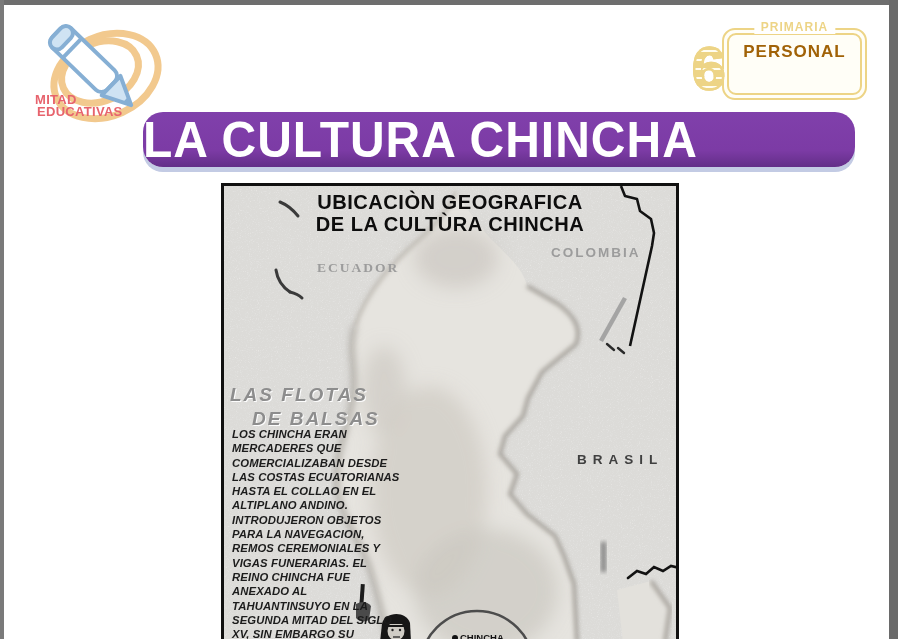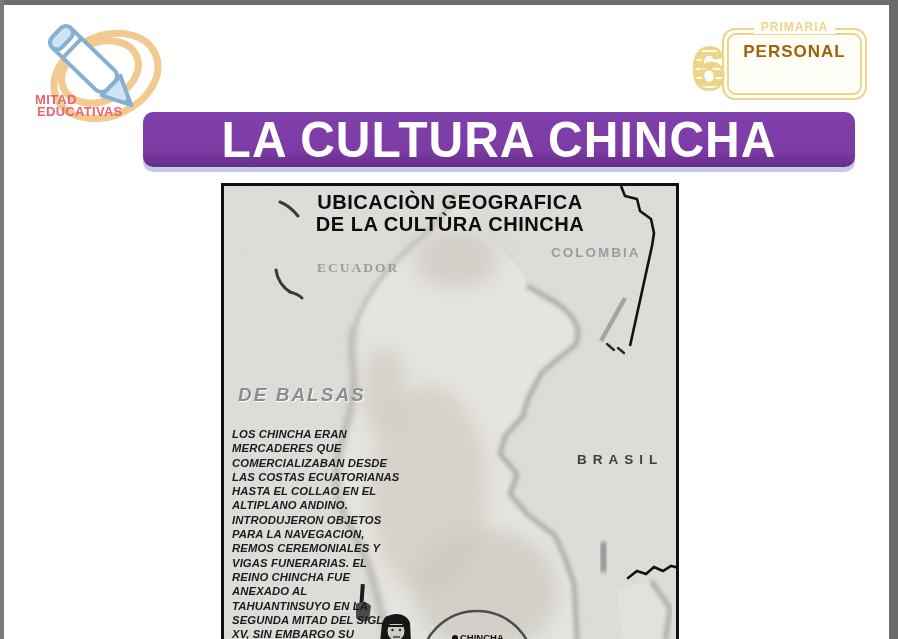--- a/index.html
+++ b/index.html
@@ -27,43 +27,43 @@
   .badge-grade{position:absolute;left:-32px;top:4px;font-size:60px;font-weight:bold;z-index:2;
                color:transparent;
                background:repeating-linear-gradient(180deg,#edd486 0 7px,#fffdf0 7px 9px);
                -webkit-background-clip:text;background-clip:text;
                -webkit-text-stroke:2.5px #edd486;}
   .badge-subject{position:absolute;left:0;right:0;top:12px;text-align:center;
                  color:#a16207;font-weight:bold;font-size:17px;line-height:20px;
                  letter-spacing:1px;}
 
   
-  .banner{position:absolute;left:143px;top:112px;width:712px;height:55px;border-radius:10px;
+  .banner{position:absolute;left:143px;top:112px;width:712px;height:55px;border-radius:20px;
           background:linear-gradient(180deg,#8040ab 0%,#7c3ba5 70%,#632e88 100%);
           box-shadow:0 5px 0 0 #c3cbe4;
-          display:flex;align-items:center;justify-content:center;}
+          display:flex;align-items:center;justify-content:flex-start;}
   .banner-text{color:#fff;font-weight:bold;font-size:48px;letter-spacing:1px;
                transform:scaleY(1.04);white-space:nowrap;}
 
   
   .map{position:absolute;left:221px;top:183px;width:452px;height:456px;
        border:3px solid #101010;background:#f6f5f2;overflow:hidden;}
   .map svg.art{position:absolute;left:0;top:0;}
   .map-title{position:absolute;left:0;top:5px;width:100%;text-align:center;
              font-weight:bold;font-size:20.5px;line-height:22px;color:#0d0d0d;
              letter-spacing:.5px;transform:scaleX(.98);}
   .geo-label{position:absolute;font-weight:bold;color:#9c9c9c;font-size:13.5px;
              letter-spacing:2px;white-space:nowrap;text-align:right;}
   .lbl-ecuador{left:93px;top:74px;font-family:Liberation Serif, serif;}
   .lbl-colombia{left:327px;top:59px;}
   .lbl-brasil{left:353px;top:266px;letter-spacing:6px;color:#404040;}
   .section-head{position:absolute;left:6px;top:197px;font-weight:bold;font-style:italic;
                 color:#8d8d8d;font-size:19px;line-height:24px;letter-spacing:2px;
                 text-shadow:1px 1px 0 #fdfdfd;white-space:nowrap;}
-  .section-head .h2{margin-left:8px;}
+  .section-head .h2{margin-left:22px;}
   .section-body{position:absolute;left:8px;top:241px;width:195px;
                 font-weight:bold;font-style:italic;font-size:11.3px;line-height:14.3px;
                 color:#1c1c1c;white-space:pre-line;letter-spacing:.1px;}
   .chincha-label{position:absolute;left:228px;top:446px;font-weight:bold;font-size:9.5px;
                  color:#111;display:flex;align-items:center;gap:2px;}
   .chincha-dot{width:6px;height:6px;border-radius:50%;background:#111;display:inline-block;}
 </style>
 </head>
 <body>
 
@@ -182,20 +182,21 @@
     <div class="map-title">
       <div>UBICACIÒN GEOGRAFICA</div>
       <div>DE LA CULTÙRA CHINCHA</div>
     </div>
 
     <div class="geo-label lbl-ecuador">ECUADOR</div>
     <div class="geo-label lbl-colombia">COLOMBIA</div>
     <div class="geo-label lbl-brasil">BRASIL</div>
 
     <div class="section-head">
+      <div>LAS FLOTAS</div>
       <div class="h2">DE BALSAS</div>
     </div>
 
     <div class="section-body">LOS CHINCHA ERAN
 MERCADERES QUE
 COMERCIALIZABAN DESDE
 LAS COSTAS ECUATORIANAS
 HASTA EL COLLAO EN EL
 ALTIPLANO ANDINO.
 INTRODUJERON OBJETOS

